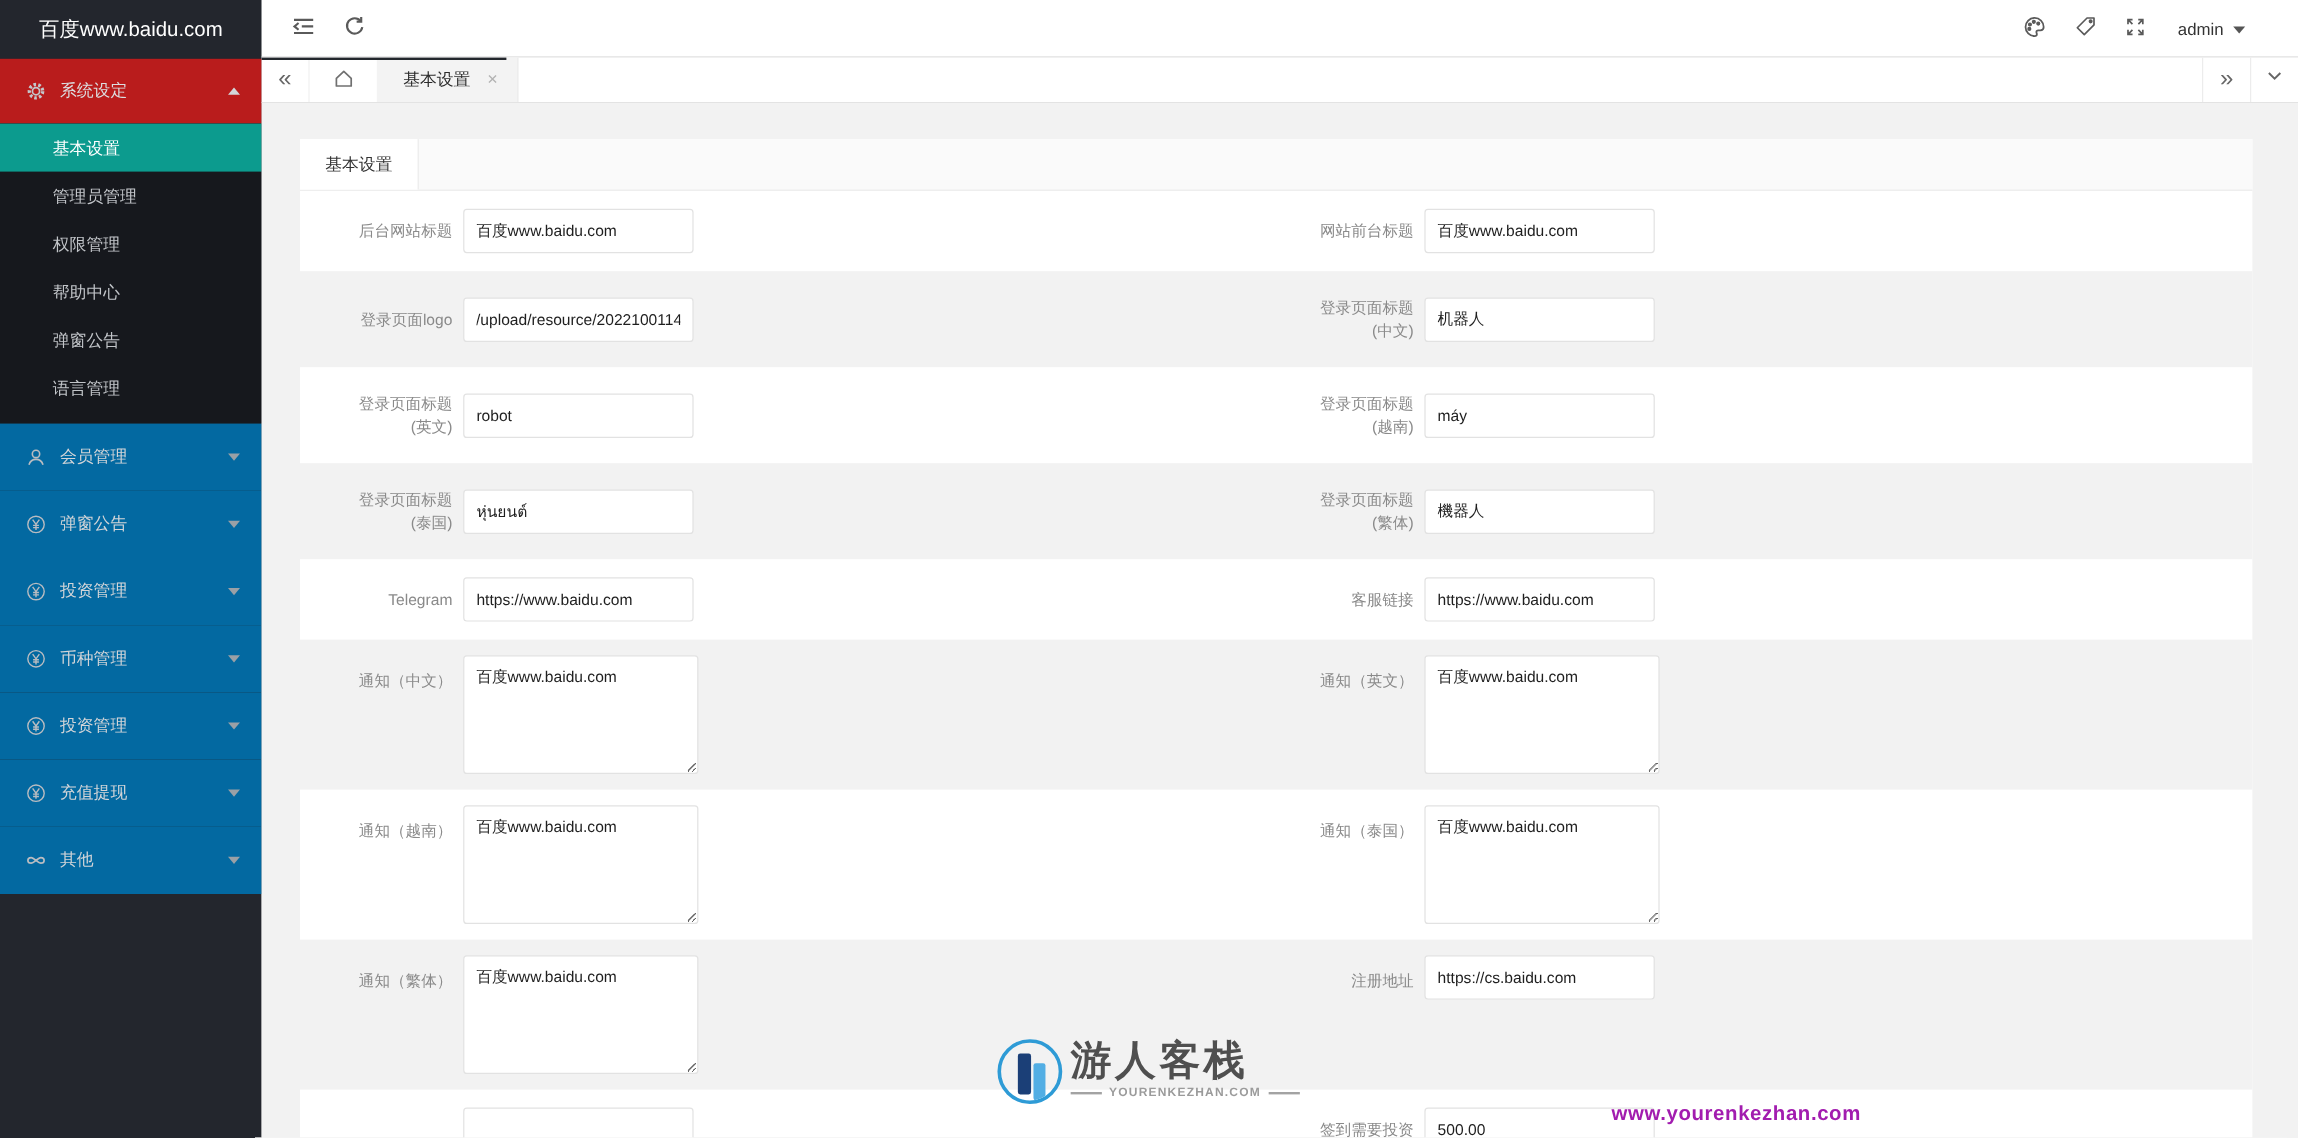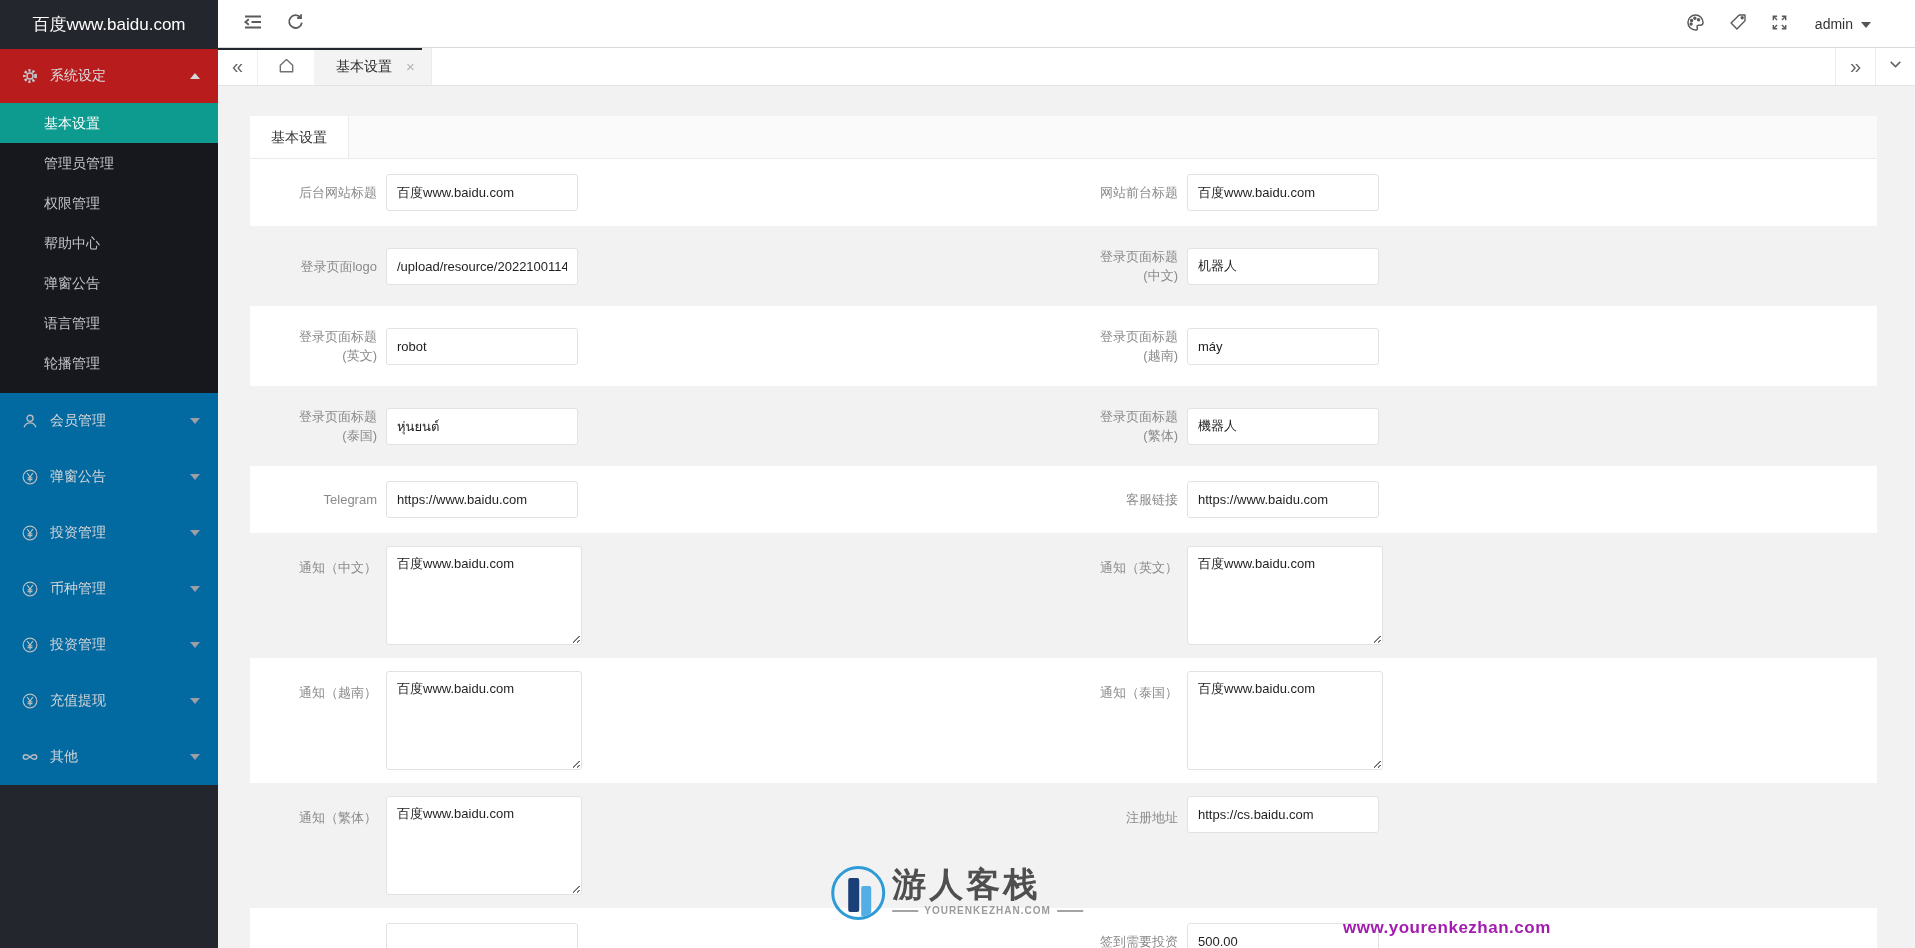--- a/index.html
+++ b/index.html
@@ -112,21 +112,20 @@
           <span class="glabel">系统设定</span>
           <span class="caret-up"></span>
         </div>
         <div class="submenu">
           <div class="sub-item active">基本设置</div>
           <div class="sub-item">管理员管理</div>
           <div class="sub-item">权限管理</div>
           <div class="sub-item">帮助中心</div>
           <div class="sub-item">弹窗公告</div>
           <div class="sub-item">语言管理</div>
-          <div class="sub-item">轮播管理</div>
         </div>
         <div class="parent-row">
           <span class="gicon">
             <svg width="18" height="18" viewBox="0 0 20 20" fill="none" stroke="#b9bcc1" stroke-width="1.5">
               <circle cx="10" cy="7" r="3.4"></circle>
               <path d="M3.5 17c1-3.4 3.5-5 6.5-5s5.5 1.6 6.5 5"></path>
             </svg>
           </span>
           <span class="glabel">会员管理</span>
           <span class="caret-down"></span>

